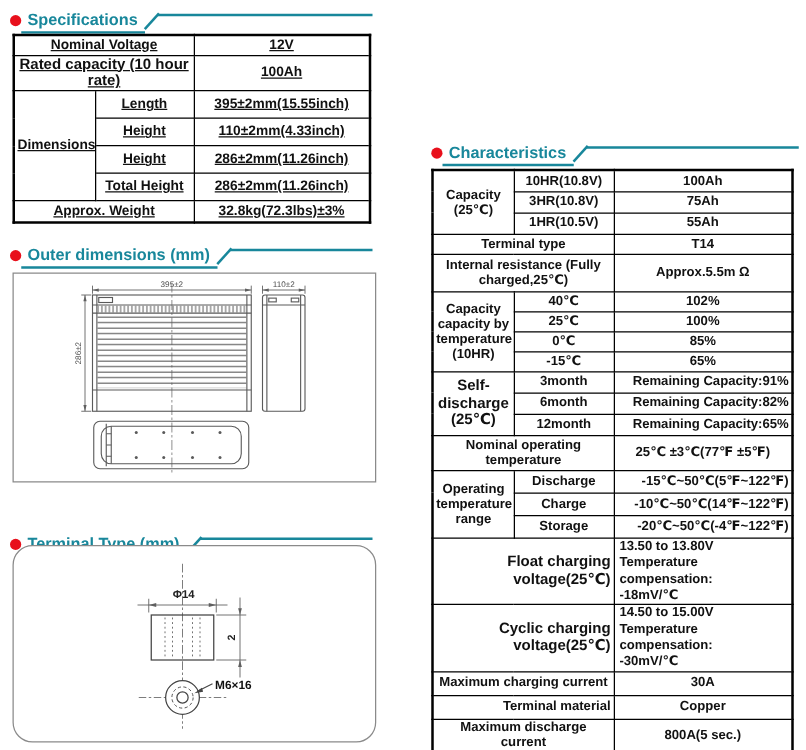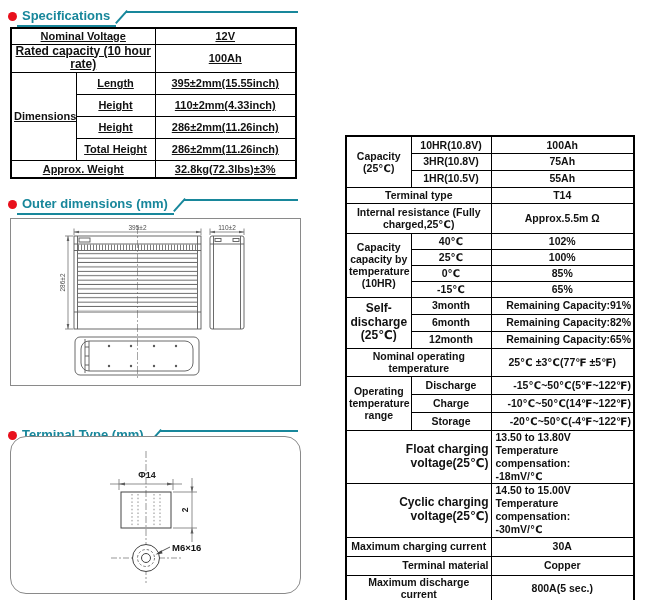--- a/index.html
+++ b/index.html
@@ -225,20 +225,28 @@
         <circle cx="135" cy="121" r="13.5" stroke="#444" fill="#fff" stroke-width="1"></circle>
         <circle cx="135" cy="121" r="8.5" stroke="#555" fill="none" stroke-width="0.8" stroke-dasharray="2.5 2"></circle>
         <circle cx="135" cy="121" r="4.5" stroke="#444" fill="none" stroke-width="1"></circle>
         <line x1="159" y1="110" x2="147" y2="116" stroke="#444" stroke-width="0.9"></line>
         <polygon points="144.5,117.5 150.5,113.2 151.5,116.4" fill="#444"></polygon>
       </g>
       <text x="161" y="114" text-anchor="start" font-size="9.5" font-weight="bold" fill="#111">M6×16</text>
     </svg>
   </div>
 
+  <div class="sec-header" style="left:345px;top:114px;width:296px;">
+    <span class="dot"></span>
+    <span class="sec-title">Characteristics</span>
+    <span class="tail">
+        <span class="diag"></span>
+        <span class="horiz"></span>
+      </span>
+  </div>
 
   <table class="char-table">
     <colgroup>
         <col style="width:65px">
         <col style="width:80px">
         <col style="width:143px">
       </colgroup>
     <tbody>
         <tr style="height:17px">
       <td rowspan="3">Capacity (25℃)</td>

